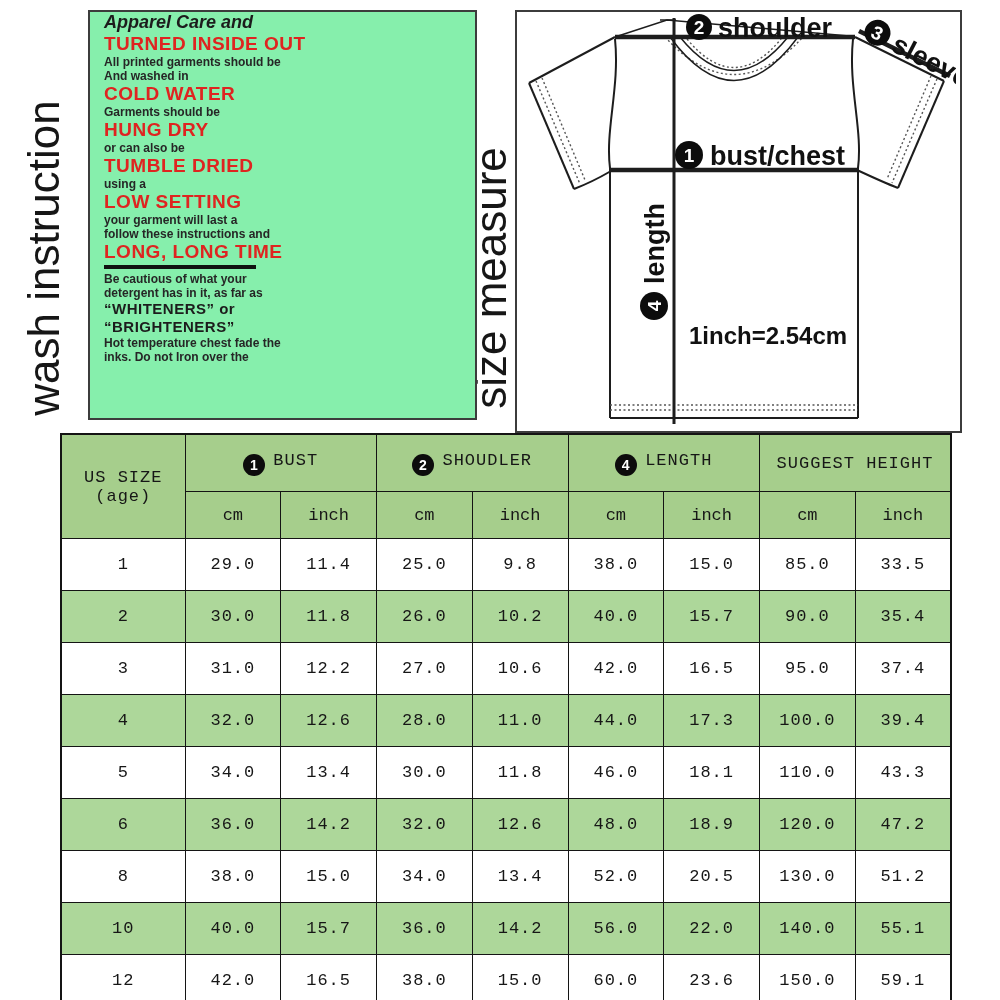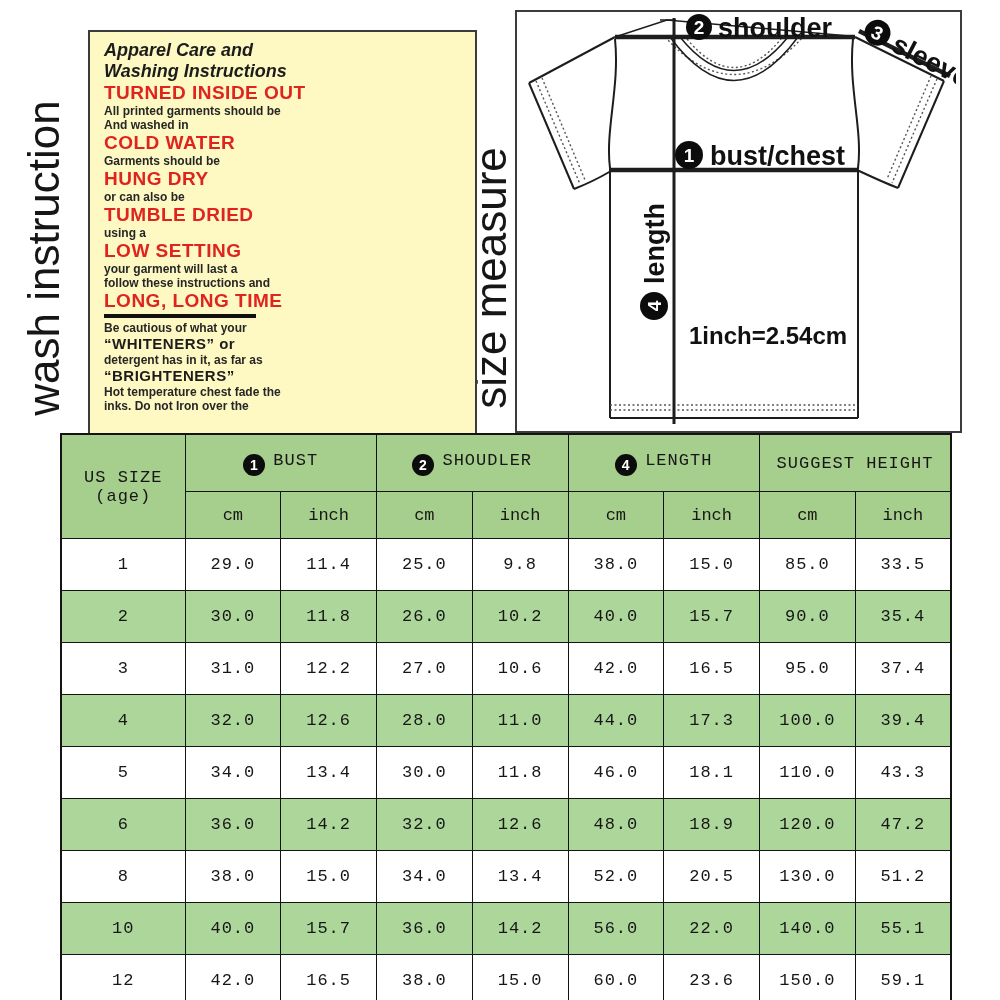--- a/index.html
+++ b/index.html
@@ -5,21 +5,21 @@
   html,body{margin:0;padding:0;background:#fff;}
   #canvas{position:relative;width:1000px;height:1000px;background:#fff;overflow:hidden;
           font-family:"Liberation Sans",sans-serif;color:var(--ink);}
 
   
   .v-label{position:absolute;white-space:nowrap;font-size:44px;font-weight:500;color:#161616;
            transform:translate(-50%,-50%) rotate(-90deg);letter-spacing:0px;}
 
   
   #wash-box{position:absolute;left:88px;top:10px;width:365px;height:406px;
-            border:2px solid var(--box);background:#fef9c3;padding:8px 6px 0 14px;overflow:hidden;margin-top:20px;}
+            border:2px solid var(--box);background:#86efac;padding:0 6px 0 14px;overflow:hidden;}
   .ln{white-space:nowrap;}
   .ln-title{font-size:18px;line-height:21px;font-weight:bold;font-style:italic;color:#1c1c1c;}
   .ln-small{font-size:12px;line-height:14px;font-weight:bold;color:#262626;}
   .ln-red{font-size:19px;line-height:22px;font-weight:bold;color:var(--red);letter-spacing:.5px;}
   .ln-redrule{font-size:19px;line-height:22px;font-weight:bold;color:var(--red);letter-spacing:.5px;}
   .ln-redrule::after{content:"";display:block;width:152px;height:4px;background:#111;margin:2px 0 3px 0;}
   .ln-bold{font-size:15px;line-height:18px;font-weight:bold;color:#1c1c1c;letter-spacing:.5px;}
 
   
   #measure-box{position:absolute;left:515px;top:10px;width:443px;height:419px;
@@ -55,37 +55,36 @@
 <body>
 
 <div id="canvas">
 
   <div class="v-label" style="left:44px;top:258px;">wash instruction</div>
   <div class="v-label" style="left:491px;top:278px;">size measure</div>
 
   <div id="wash-box">
     <div id="wash-lines">
         <div class="ln ln-title">Apparel Care and</div>
-        <div class="ln ln-title">Washing Instructions</div>
         <div class="ln ln-red">TURNED INSIDE OUT</div>
         <div class="ln ln-small">All printed garments should be</div>
         <div class="ln ln-small">And washed in</div>
         <div class="ln ln-red">COLD WATER</div>
         <div class="ln ln-small">Garments should be</div>
         <div class="ln ln-red">HUNG DRY</div>
         <div class="ln ln-small">or can also be</div>
         <div class="ln ln-red">TUMBLE DRIED</div>
         <div class="ln ln-small">using a</div>
         <div class="ln ln-red">LOW SETTING</div>
         <div class="ln ln-small">your garment will last a</div>
         <div class="ln ln-small">follow these instructions and</div>
         <div class="ln ln-redrule">LONG, LONG TIME</div>
         <div class="ln ln-small">Be cautious of what your</div>
+        <div class="ln ln-small">detergent has in it, as far as</div>
         <div class="ln ln-bold">“WHITENERS” or</div>
-        <div class="ln ln-small">detergent has in it, as far as</div>
         <div class="ln ln-bold">“BRIGHTENERS”</div>
         <div class="ln ln-small">Hot temperature chest fade the</div>
         <div class="ln ln-small">inks. Do not Iron over the</div>
       </div>
   </div>
 
   <div id="measure-box">
     <svg width="439" height="415" viewBox="0 0 439 415">
 
       <path class="shape" d="M 98,25 L 12,71"></path>

